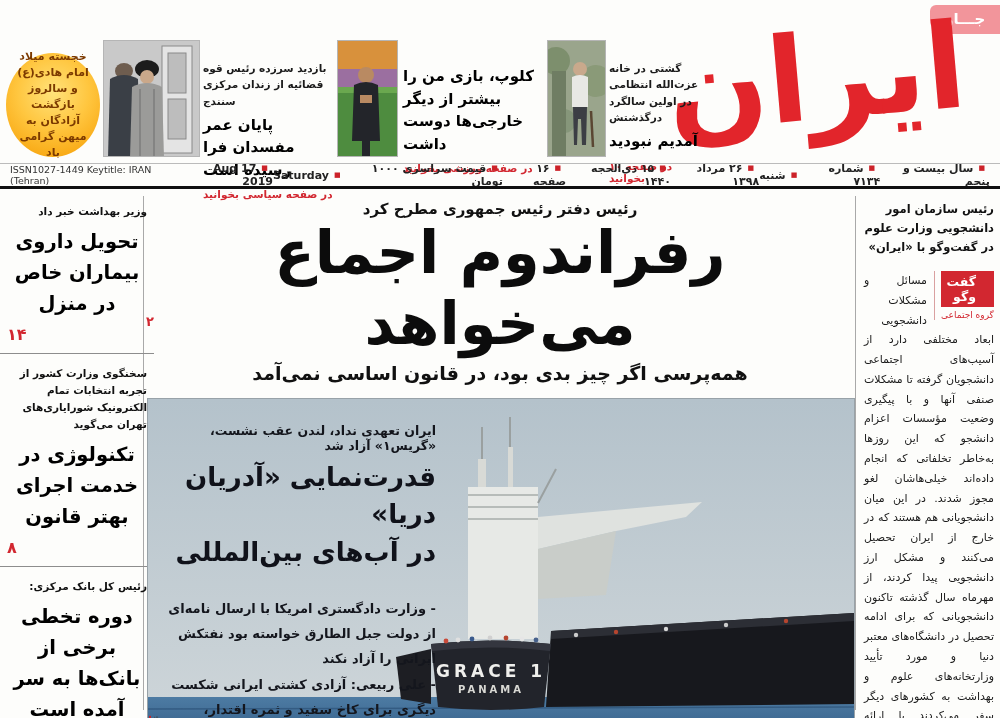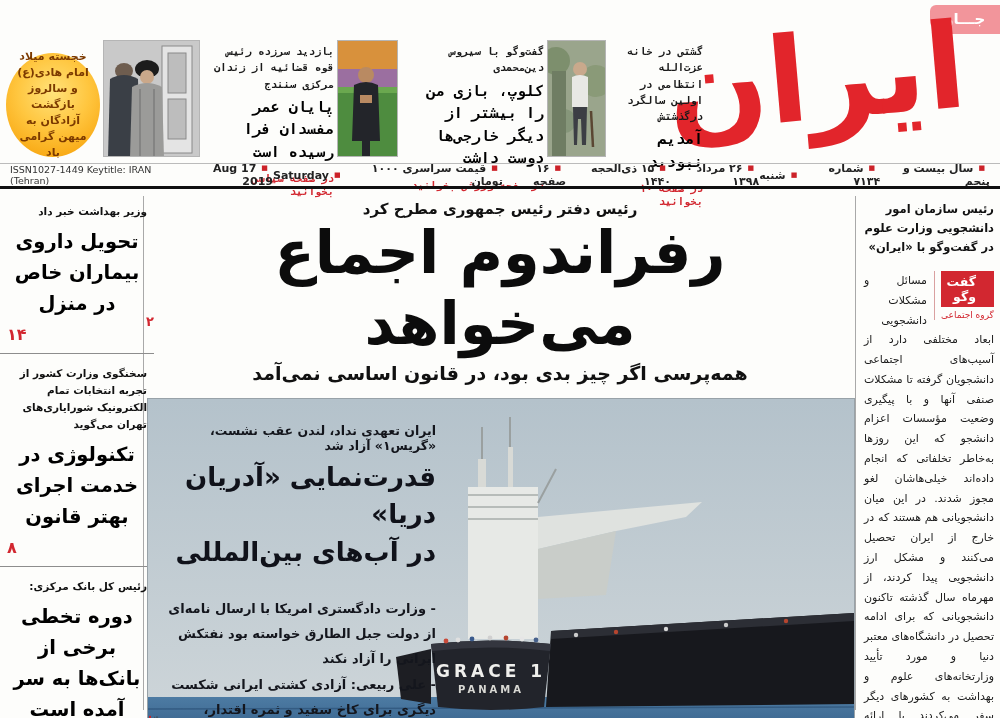--- a/index.html
+++ b/index.html
@@ -24,21 +24,21 @@
     position:absolute; top:53px; left:6px; width:94px; height:104px;
     border-radius:50%;
     background:radial-gradient(circle at 50% 38%, #ffe27a 0%, #ffc63f 45%, #f59b00 100%);
     display:flex; align-items:center; justify-content:center; text-align:center;
     font-size:11px; font-weight:bold; color:#7c3a00; line-height:1.45; padding:8px;
   }
   .strip-photo { position:absolute; top:40px; height:117px; border:1px solid #b5b5b5; background:#cfcfcf; overflow:hidden; }
   .sp1 { left:103px; width:97px; }
   .sp2 { left:337px; width:61px; }
   .sp3 { left:547px; width:59px; }
-  .strip-item { position:absolute; top:44px; text-align:right;font-family:Liberation Mono, monospace; }
+  .strip-item { position:absolute; top:60px; text-align:left; }
   .st1 { left:203px; width:131px; }
   .st2 { left:403px; width:141px; }
   .st3 { left:609px; width:94px; }
   .strip-kicker { font-size:10.5px; font-weight:bold; line-height:1.55; color:#1a1a1a; }
   .strip-head { font-size:15px; font-weight:900; line-height:1.5; margin-top:5px; color:#000; }
   .strip-foot { font-size:10.5px; font-weight:bold; color:#d22730; margin-top:7px; }
   .dateline {
     position:absolute; top:163px; left:0; right:0; height:23px;
     border-top:1px solid #bbb; display:flex; align-items:center;
     padding:0 10px; font-size:11px; font-weight:bold; color:#222;
@@ -125,21 +125,20 @@
     <line x1="45" y1="70" x2="47" y2="106" stroke="#5a4632" stroke-width="2.5"></line>
   </svg>
 </div>
 
 <div class="strip-item st1">
   <div class="strip-kicker">بازدید سرزده رئیس قوه قضائیه از زندان مرکزی سنندج</div>
   <div class="strip-head">پایان عمر مفسدان فرا رسیده است</div>
   <div class="strip-foot">در صفحه سیاسی بخوانید</div>
 </div>
 <div class="strip-item st2">
-  <div class="strip-kicker">گفت‌وگو با سیروس دین‌محمدی</div>
   <div class="strip-head">کلوپ، بازی من را بیشتر از دیگر خارجی‌ها دوست داشت</div>
   <div class="strip-foot">در صفحه ورزشی بخوانید</div>
 </div>
 <div class="strip-item st3">
   <div class="strip-kicker">گشتی در خانه عزت‌الله انتظامی در اولین سالگرد درگذشتش</div>
   <div class="strip-head">آمدیم نبودید</div>
   <div class="strip-foot">در صفحه ۱۰ بخوانید</div>
 </div>
 
 <div class="dateline">

